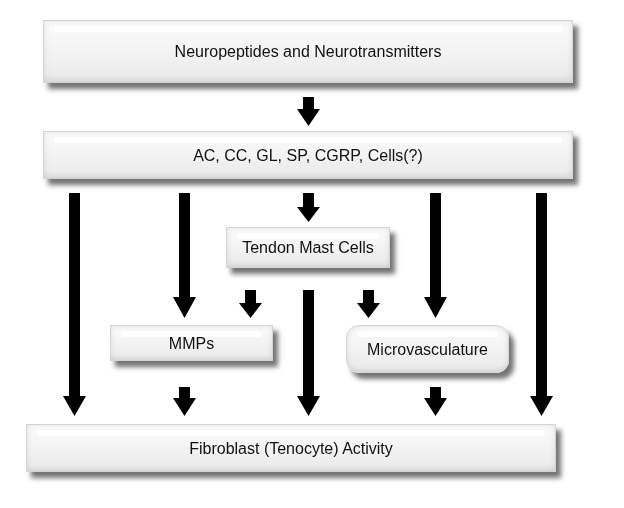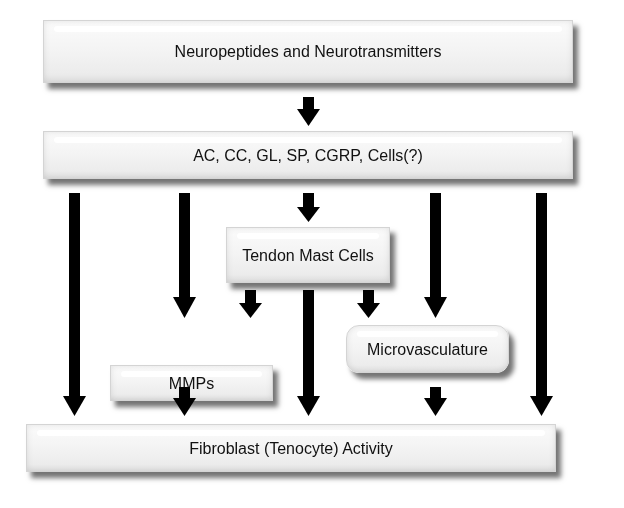--- a/index.html
+++ b/index.html
@@ -14,22 +14,22 @@
     display: flex; align-items: center; justify-content: center;
     text-align: center; font-size: 16px; line-height: 19px;
   }
   .box::before {
     content: ""; position: absolute; left: 10px; right: 10px; top: 5px; height: 6px;
     background: #ffffff; border-radius: 3px; opacity: 0.95;
   }
   .box span { position: relative; }
   #b-neuro { left: 43px; top: 20px; width: 530px; height: 63px; }
   #b-agents { left: 43px; top: 131px; width: 530px; height: 48px; }
-  #b-mast { left: 226px; top: 227px; width: 164px; height: 56px; }
-  #b-mmps { left: 110px; top: 325px; width: 163px; height: 36px; margin-top: 40px; }
+  #b-mast { left: 226px; top: 227px; width: 164px; height: 41px; }
+  #b-mmps { left: 110px; top: 325px; width: 163px; height: 36px; }
   #b-micro { left: 346px; top: 325px; width: 163px; height: 48px; border-radius: 13px; }
   #b-fibro { left: 26px; top: 424px; width: 530px; height: 48px; }
   svg.arrows { position: absolute; left: 0; top: 0; }
 </style>
 </head>
 <body>
 
 <div class="box" id="b-neuro">
   <span>
     <span>Neuropeptides and Neurotransmitters</span><br>

